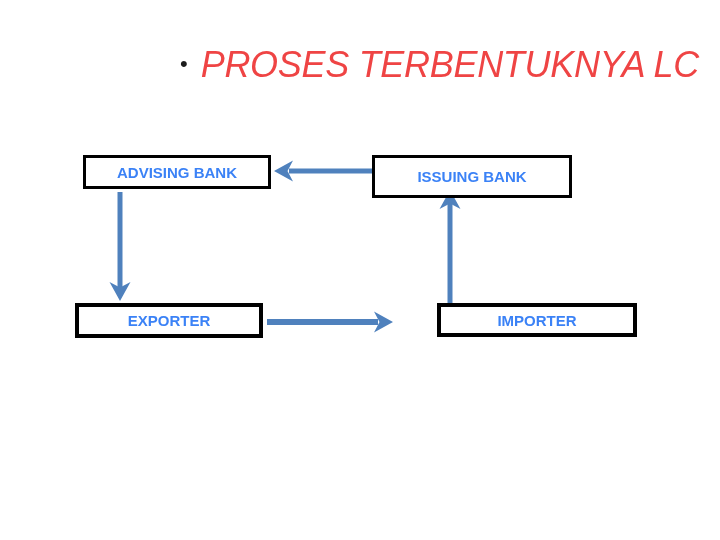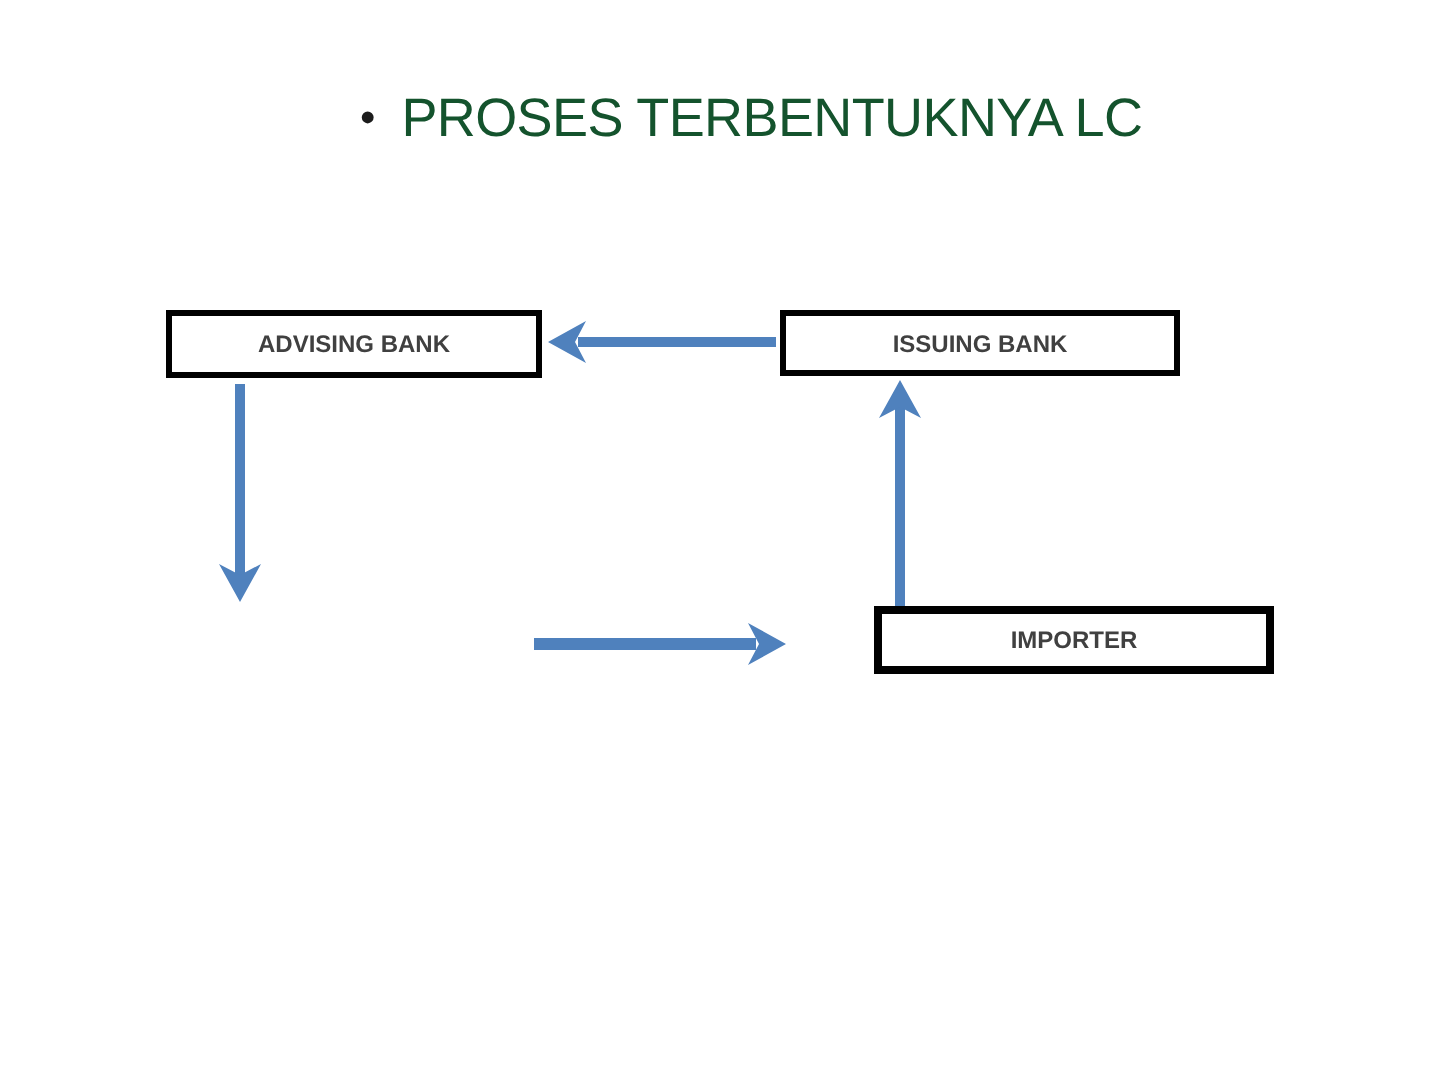--- a/index.html
+++ b/index.html
@@ -26,42 +26,43 @@
     gap: 13px;
   }
   .bullet {
     font-size: 22px;
     color: #1c1c1c;
     line-height: 1;
     transform: translateY(-1px);
   }
   .title {
     margin: 0;
-    font-size: 27px;
+    font-size: 36px;
     font-weight: normal;
     letter-spacing: -0.3px;
-    color: #14532d;
+    color: #ef4444;
     white-space: nowrap;
+    font-style: italic;
   }
   .box {
     position: absolute;
     box-sizing: border-box;
     background: #ffffff;
     border: 3px solid #000000;
     display: flex;
     align-items: center;
     justify-content: center;
-    font-size: 12px;
+    font-size: 15px;
     font-weight: bold;
-    color: #404040;
+    color: #3b82f6;
     white-space: nowrap;
     z-index: 2;
   }
   .box-advising { left: 83px;  top: 155px; width: 188px; height: 34px; }
-  .box-issuing  { left: 390px; top: 155px; width: 200px; height: 33px; }
+  .box-issuing  { left: 372px; top: 155px; width: 200px; height: 43px; }
   .box-exporter { left: 75px;  top: 303px; width: 188px; height: 35px; border-width: 4px; }
   .box-importer { left: 395px; top: 303px; width: 200px; height: 34px; border-width: 4px; margin-left: 42px; }
   .arrows {
     position: absolute;
     left: 0; top: 0;
     width: 720px;
     height: 540px;
     z-index: 1;
   }
 </style>
@@ -76,20 +77,23 @@
   </div>
 
   <div class="box box-advising">
     <span>ADVISING BANK</span>
   </div>
 
   <div class="box box-issuing">
     <span>ISSUING BANK</span>
   </div>
 
+  <div class="box box-exporter">
+    <span>EXPORTER</span>
+  </div>
 
   <div class="box box-importer">
     <span>IMPORTER</span>
   </div>
 
   <svg class="arrows" viewBox="0 0 720 540" xmlns="http://www.w3.org/2000/svg">
 
     <g>
       <line x1="388" y1="171" x2="289" y2="171" stroke-width="5" stroke="#4f81bd"></line>
       <polygon points="274,171 293,160.5 287.5,171 293,181.5" fill="#4f81bd"></polygon>

